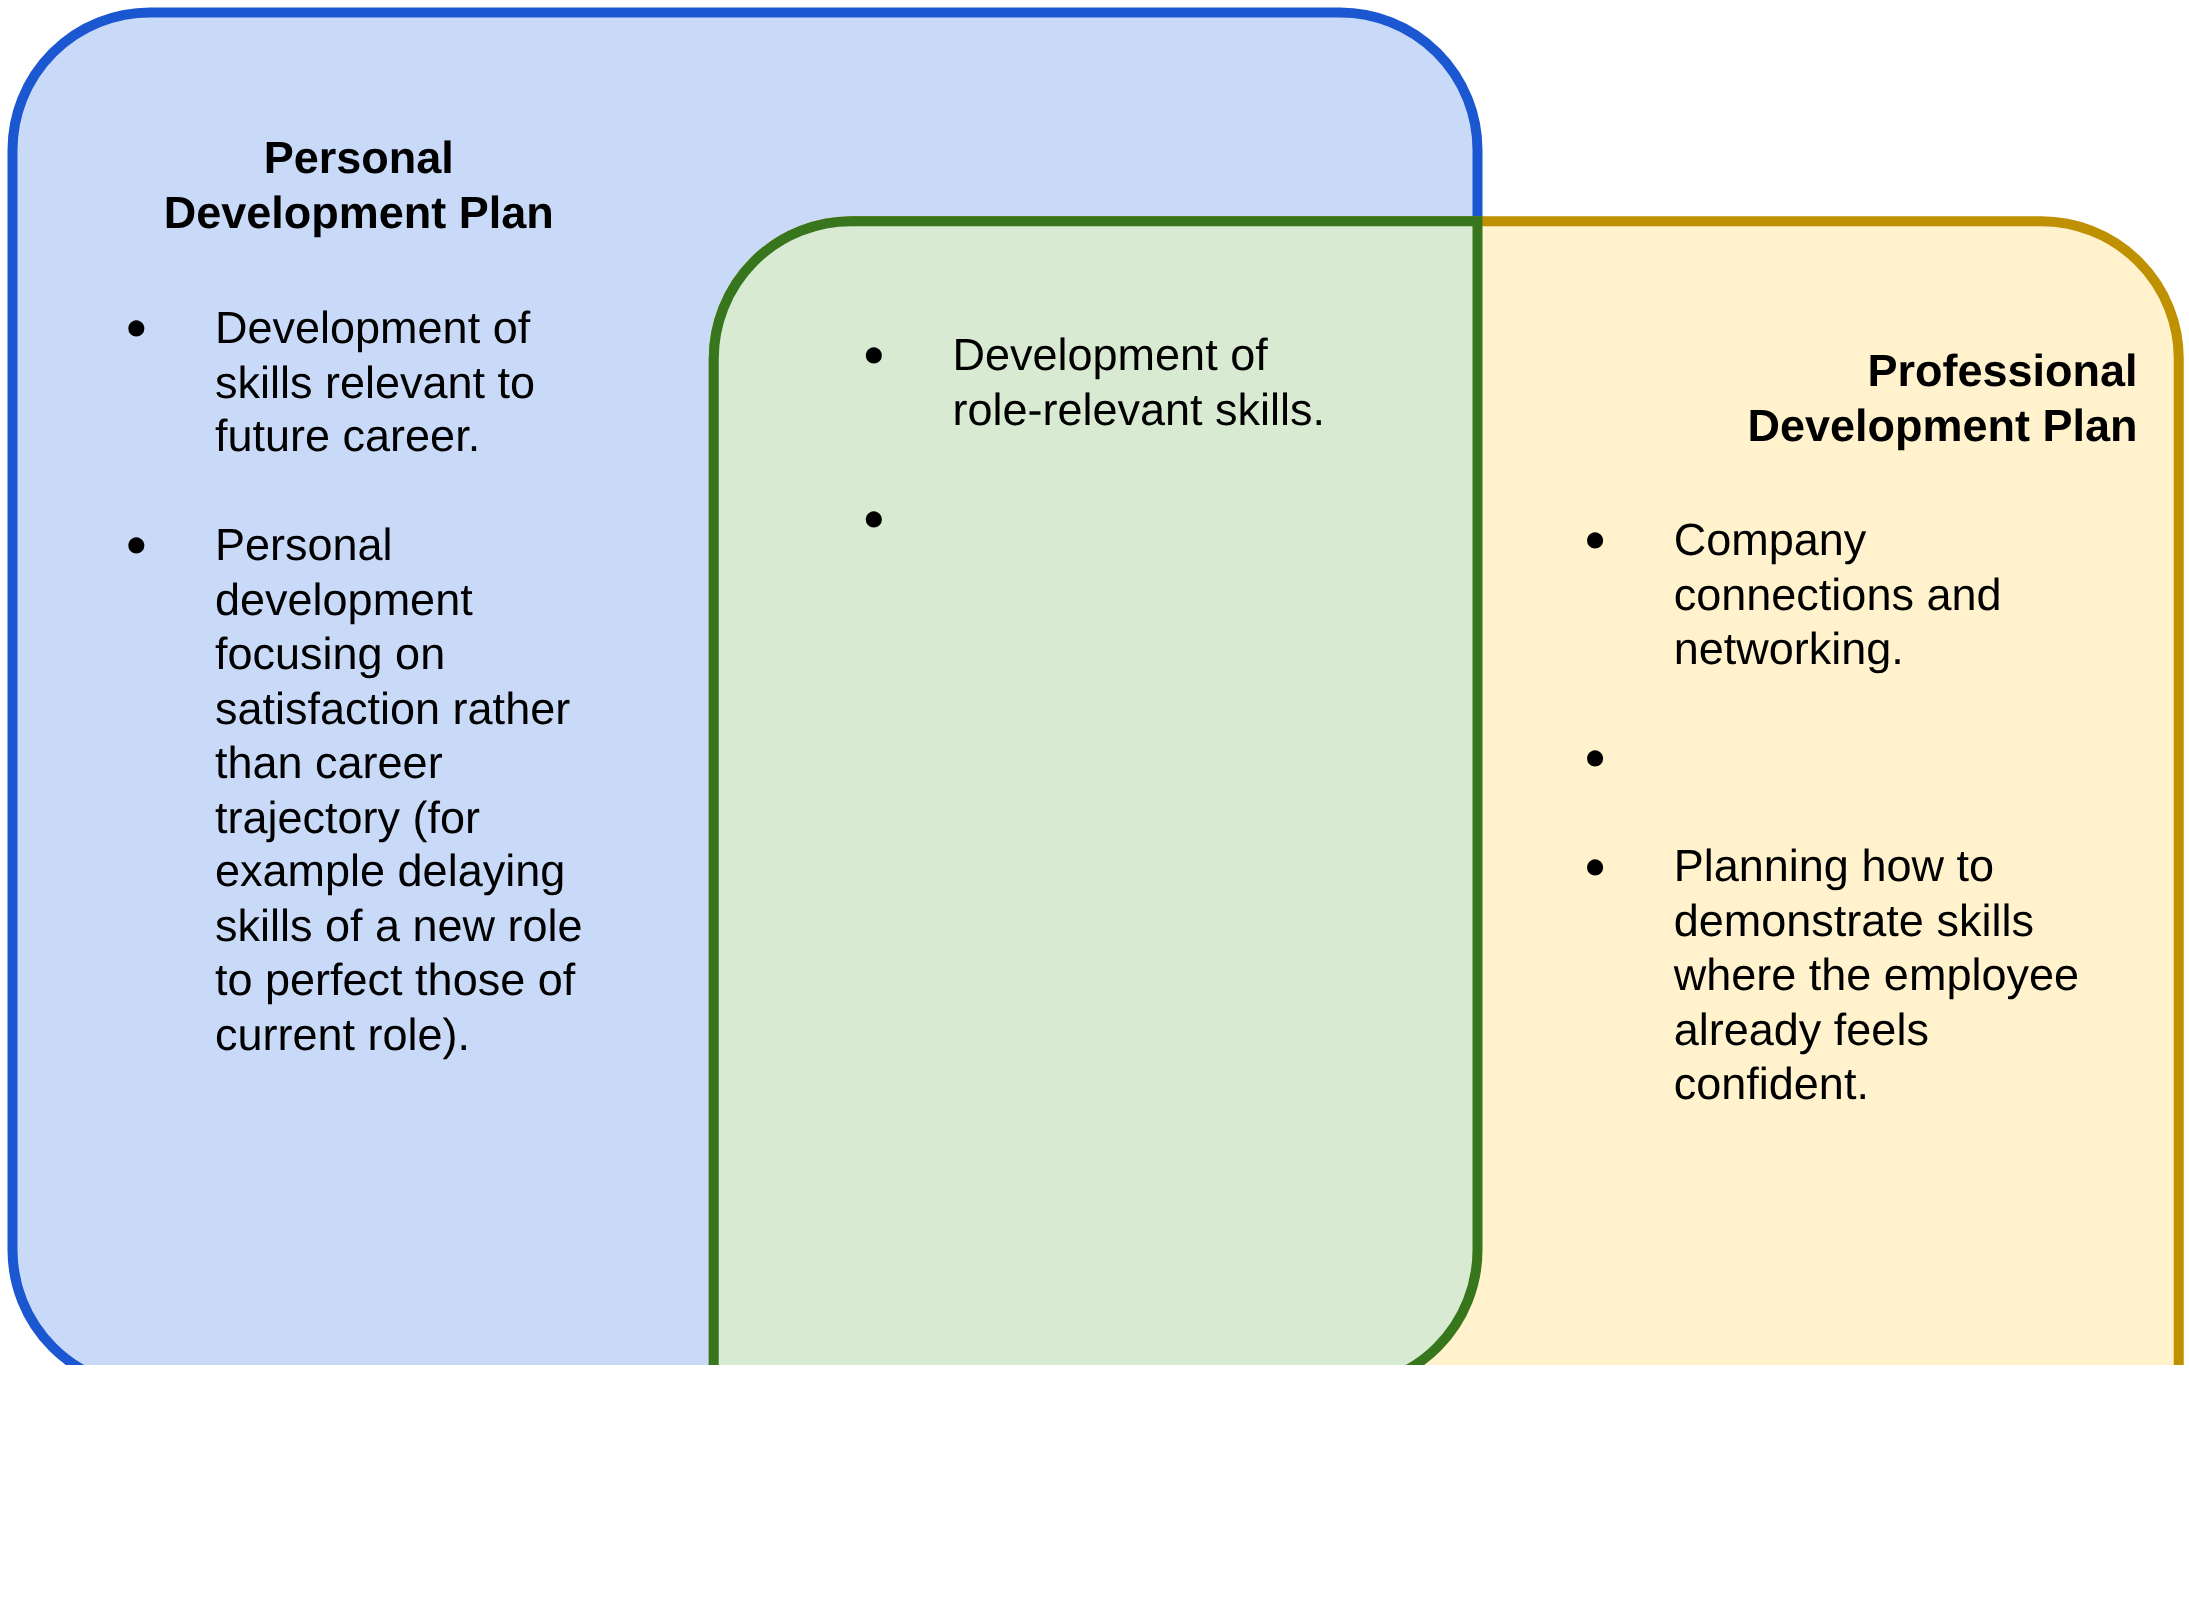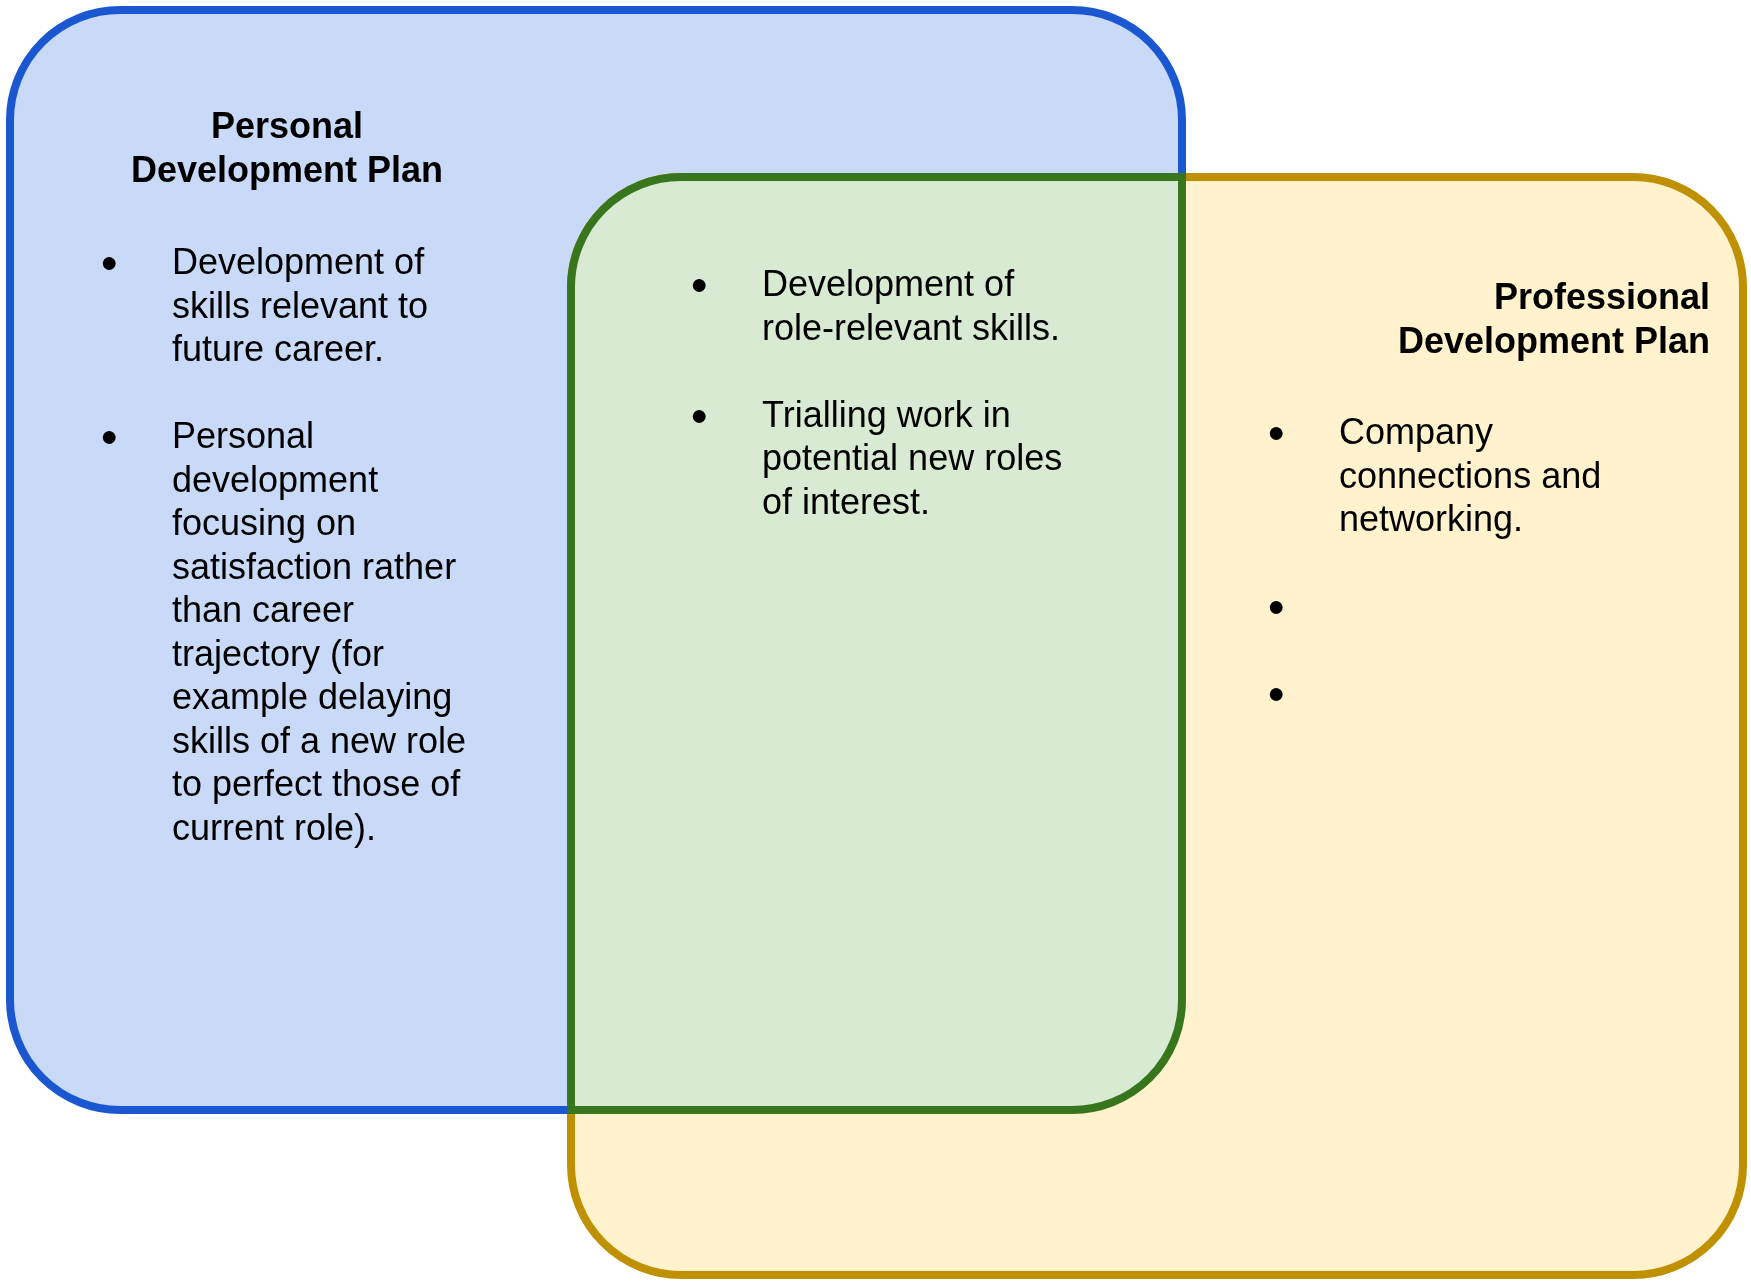--- a/index.html
+++ b/index.html
@@ -1,19 +1,19 @@
 <!DOCTYPE html>
 <html><head>
 <meta charset="utf-8">
 <style>
   html, body { margin: 0; padding: 0; background: #ffffff; }
   .canvas {
     position: relative;
     width: 1751px;
-    height: 1286px;
+    height: 1092px;
     background: #ffffff;
     font-family: "Liberation Sans", "DejaVu Sans", sans-serif;
     color: #000000;
     overflow: hidden;
   }
   .venn-svg { position: absolute; left: 0; top: 0; }
 
   .txt {
     position: absolute;
     font-size: 36px;
@@ -80,37 +80,39 @@
   </div>
 
   <div class="bullets txt" id="bullets-mid">
     <div class="bullet">
       <span class="marker">●</span>
       <span class="bullet-text">Development of
 role-relevant skills.</span>
     </div>
     <div class="bullet">
       <span class="marker">●</span>
-      <span class="bullet-text">Trialling work in
-potential new roles
-of interest.</span>
     </div>
   </div>
 
   <div class="txt title" id="title-right">Professional
 Development Plan</div>
 
   <div class="bullets txt" id="bullets-right">
     <div class="bullet">
       <span class="marker">●</span>
       <span class="bullet-text">Company
 connections and
 networking.</span>
     </div>
     <div class="bullet">
       <span class="marker">●</span>
     </div>
     <div class="bullet">
       <span class="marker">●</span>
+      <span class="bullet-text">Planning how to
+demonstrate skills
+where the employee
+already feels
+confident.</span>
     </div>
   </div>
 
 </div>
 
 </body></html>

